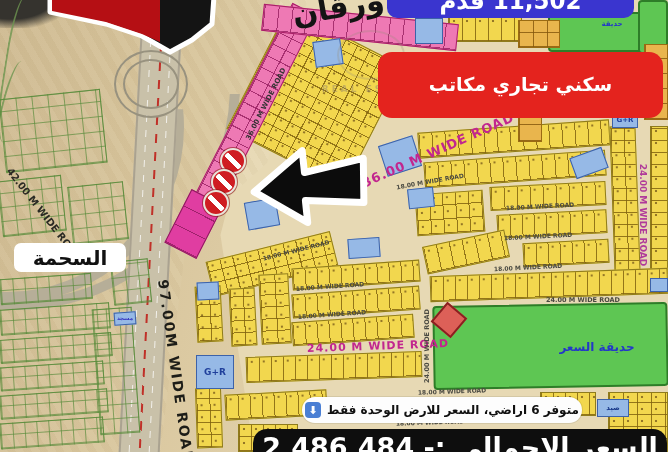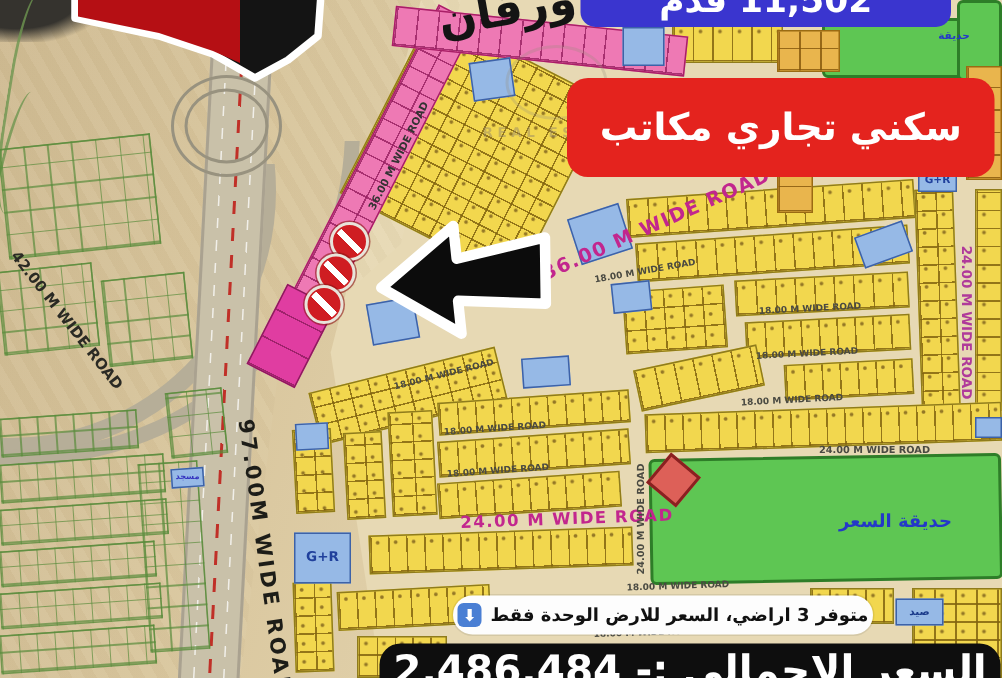--- a/index.html
+++ b/index.html
@@ -64,21 +64,21 @@
   .watermark .emblem{margin:0 auto;width:64px;height:46px;border:2px solid rgba(150,140,120,.6);border-radius:50%;}
   .watermark .wmtext{margin-top:4px;font-size:9px;letter-spacing:3px;color:#8f8169;font-weight:bold;}
 
   .arrow-svg{position:absolute;left:248px;top:146px;z-index:35;transform:rotate(-6deg);}
   .logo-svg{position:absolute;left:42px;top:-6px;z-index:38;}
   .banner-blue{position:absolute;left:387px;top:-17px;width:247px;height:35px;background:#3a35cf;
     border-radius:10px;color:#fff;font-weight:bold;font-size:23px;display:flex;align-items:center;
     justify-content:center;direction:rtl;z-index:40;}
   .banner-red{position:absolute;left:378px;top:52px;width:285px;height:66px;background:#e4231e;
     border-radius:14px;color:#fff;z-index:40;display:flex;flex-direction:column;align-items:center;justify-content:center;}
-  .banner-red .l1{font-size:25px;font-weight:bold;direction:rtl;line-height:1.15;text-align:right;}
+  .banner-red .l1{font-size:19px;font-weight:bold;direction:rtl;line-height:1.15;text-align:right;}
   .banner-red .l2{font-size:23px;font-weight:bold;letter-spacing:2px;word-spacing:18px;line-height:1.1;}
   .pill-district{position:absolute;left:14px;top:243px;width:112px;height:29px;background:#fff;border-radius:7px;
     display:flex;align-items:center;justify-content:center;font-size:20px;font-weight:bold;color:#111;z-index:40;}
   .pill-avail{position:absolute;left:302px;top:397px;width:280px;height:26px;background:#fdfdfd;border-radius:13px;
     display:flex;direction:rtl;align-items:center;justify-content:center;gap:6px;font-size:12px;font-weight:bold;
     color:#111;z-index:40;box-shadow:0 0 0 1px rgba(0,0,0,.08);}
   .pill-avail .dn{width:16px;height:16px;background:#4a7fd4;border-radius:4px;color:#fff;font-size:11px;
     display:flex;align-items:center;justify-content:center;flex:0 0 auto;}
   .banner-price{position:absolute;left:253px;top:429px;width:414px;height:42px;background:#0e0e0e;border-radius:14px;
     color:#fff;display:flex;align-items:flex-start;justify-content:center;font-size:27px;font-weight:bold;
@@ -178,21 +178,21 @@
       <div class="maplabel" style="left: 296px; top: 250px; --r: -14deg; font-size: 6px; color: rgb(74, 74, 66); letter-spacing: 0px;">18.00 M WIDE ROAD</div>
       <div class="maplabel" style="left: 330px; top: 286px; --r: -4deg; font-size: 6px; color: rgb(74, 74, 66); letter-spacing: 0px;">18.00 M WIDE ROAD</div>
       <div class="maplabel" style="left: 332px; top: 314px; --r: -4deg; font-size: 6px; color: rgb(74, 74, 66); letter-spacing: 0px;">18.00 M WIDE ROAD</div>
       <div class="maplabel" style="left: 452px; top: 391px; --r: -2deg; font-size: 6px; color: rgb(74, 74, 66); letter-spacing: 0px;">18.00 M WIDE ROAD</div>
       <div class="maplabel" style="left: 430px; top: 422px; --r: -2deg; font-size: 6px; color: rgb(74, 74, 66); letter-spacing: 0px;">18.00 M WIDE ROAD</div>
       <div class="maplabel" style="left: 44px; top: 214px; --r: 52deg; font-size: 10px; color: rgb(42, 42, 36); letter-spacing: 0px;">42.00 M WIDE ROAD</div>
       <div class="maplabel" style="left: 176px; top: 372px; --r: 82deg; font-size: 14px; color: rgb(29, 29, 24); letter-spacing: 2px;">97.00M WIDE ROAD</div>
       <div class="maplabel" style="left: 215px; top: 372px; --r: 0deg; font-size: 9px; color: rgb(32, 64, 156); letter-spacing: 0px;">G+R</div>
       <div class="maplabel" style="left: 625px; top: 120px; --r: 0deg; font-size: 7px; color: rgb(32, 64, 156); letter-spacing: 0px;">G+R</div>
       <div class="maplabel" style="left: 597px; top: 347px; --r: 0deg; font-size: 12px; color: rgb(36, 56, 200); letter-spacing: 0px; direction: rtl;">حديقة السعر</div>
-      <div class="maplabel" style="left: 636px; top: 24px; --r: 0deg; font-size: 7px; color: rgb(36, 56, 200); letter-spacing: 0px; direction: rtl;">حديقة</div>
+      <div class="maplabel" style="left: 612px; top: 24px; --r: 0deg; font-size: 7px; color: rgb(36, 56, 200); letter-spacing: 0px; direction: rtl;">حديقة</div>
       <div class="maplabel" style="left: 125px; top: 318px; --r: 0deg; font-size: 5.5px; color: rgb(54, 54, 192); letter-spacing: 0px; direction: rtl;">مسجد</div>
       <div class="maplabel" style="left: 613px; top: 408px; --r: 0deg; font-size: 7px; color: rgb(26, 58, 138); letter-spacing: 0px; direction: rtl;">صيد</div>
       <div class="noCircle" style="left: 220px; top: 148px;"></div>
       <div class="noCircle" style="left: 211px; top: 169px;"></div>
       <div class="noCircle" style="left: 203px; top: 190px;"></div>
     </div>
 
   <div class="watermark">
     <div class="emblem"></div>
     <div class="wmtext">REAL ESTATE</div>
@@ -208,22 +208,25 @@
   </svg>
 
   <div class="banner-blue">
     <span>11,502 قدم</span>
   </div>
 
   <div class="banner-red">
     <div class="l1">سكني تجاري مكاتب</div>
   </div>
 
+  <div class="pill-district">
+    <span>السحمة</span>
+  </div>
 
   <div class="pill-avail">
-    <span>متوفر 3 اراضي، السعر للارض الوحدة فقط</span>
+    <span>متوفر 6 اراضي، السعر للارض الوحدة فقط</span>
     <span class="dn">⬇</span>
   </div>
 
   <div class="banner-price">
     <span>السعر الاجمالي :- 2,486,484</span>
   </div>
 </div>
 
 </body></html>

